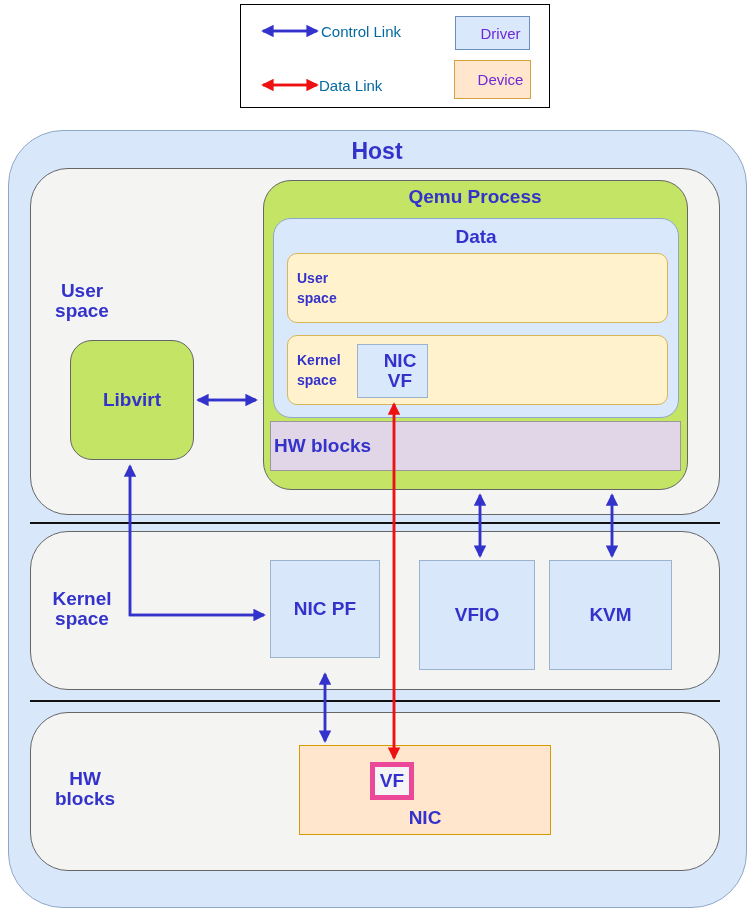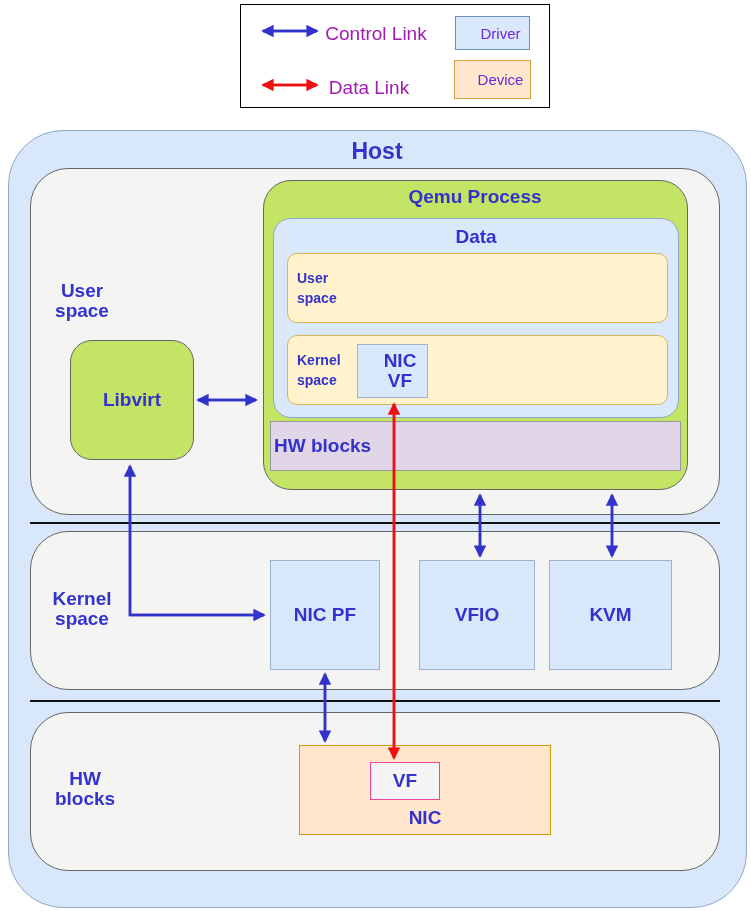--- a/index.html
+++ b/index.html
@@ -5,21 +5,21 @@
   html,body{margin:0;padding:0;background:#ffffff;}
   #stage{
     position:relative;width:751px;height:911px;background:#ffffff;
     font-family:"Liberation Sans","DejaVu Sans",sans-serif;overflow:hidden;
   }
   .abs{position:absolute;box-sizing:border-box;}
   .lbl{color:#3333cc;font-weight:bold;font-size:19px;line-height:20px;}
   .center{display:flex;align-items:center;justify-content:center;text-align:center;}
   
   .legend{left:240px;top:4px;width:310px;height:104px;border:1px solid #000;background:#fff;}
-  .legend-text{color:#a21caf;font-size:19px;text-align:center;}
+  .legend-text{color:#0369a1;font-size:15px;}
   .driver-box{left:455px;top:16px;width:75px;height:34px;background:#dae8fc;border:1px solid #6c8ebf;}
   .device-box{left:454px;top:60px;width:77px;height:39px;background:#ffe6cc;border:1px solid #d6a23f;}
   .legend-sample{color:#6d28d9;font-size:15px;padding-left:16px;}
   
   .host{left:8px;top:130px;width:739px;height:778px;background:#d9e7fb;border:1px solid #8fa7c7;border-radius:55px;}
   .host-title{left:277px;top:137px;width:200px;text-align:center;font-size:23px;line-height:28px;}
   .gray-section{background:#f4f4f2;border:1px solid #666;border-radius:38px;}
   .sect-user{left:30px;top:168px;width:690px;height:347px;}
   .sect-kernel{left:30px;top:531px;width:690px;height:159px;}
   .sect-hw{left:30px;top:712px;width:690px;height:159px;}
@@ -32,26 +32,26 @@
   .guest{left:273px;top:218px;width:406px;height:200px;background:#dae8fc;border:1px solid #8fa7c7;border-radius:18px;}
   .guest-title{left:376px;top:227px;width:200px;text-align:center;}
   .cream{background:#fff2cc;border:1px solid #d6b656;border-radius:10px;}
   .g-user{left:287px;top:253px;width:381px;height:70px;}
   .g-kernel{left:287px;top:335px;width:381px;height:70px;}
   .cream-label{display:flex;align-items:center;padding-left:9px;width:60px;height:100%;font-size:14px;}
   .nicvf{left:357px;top:344px;width:71px;height:54px;background:#dae8fc;border:1px solid #9cb3cf;padding-left:15px;}
   .hwblocks-bar{left:270px;top:421px;width:411px;height:50px;background:#e1d6e7;border:1px solid #999;display:flex;align-items:center;padding-left:3px;}
   
   .bluebox{background:#d9e7fb;border:1px solid #9cb3cf;}
-  .nicpf{left:270px;top:560px;width:110px;height:110px;}
+  .nicpf{left:270px;top:560px;width:110px;height:98px;}
   .vfio{left:419px;top:560px;width:116px;height:110px;}
   .kvm{left:549px;top:560px;width:123px;height:110px;}
   
   .nic{left:299px;top:745px;width:252px;height:90px;background:#ffe6cc;border:1px solid #d79b00;}
-  .vf{left:370px;top:762px;width:70px;height:38px;background:#f5f5f5;border:1px solid #ec4899;}
+  .vf{left:370px;top:762px;width:44px;height:38px;background:#f5f5f5;border:5px solid #ec4899;}
   .nic-label{position:absolute;left:0;bottom:6px;width:100%;text-align:center;}
   svg.wires{position:absolute;left:0;top:0;pointer-events:none;}
 </style>
 </head>
 <body>
 
 <div id="stage">
 
   <div class="abs host"></div>
   <div class="abs lbl host-title">Host</div>

